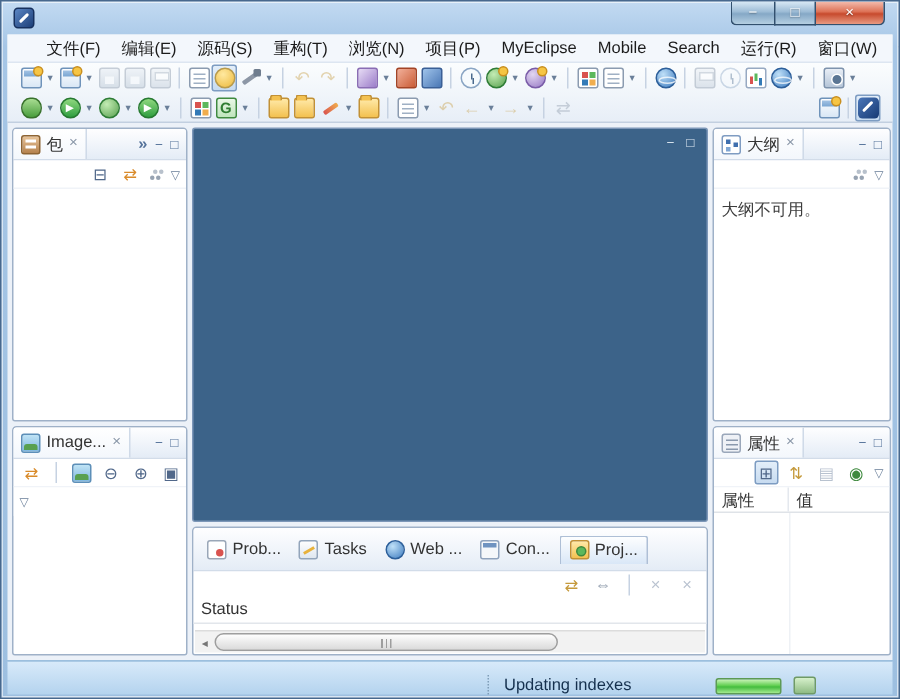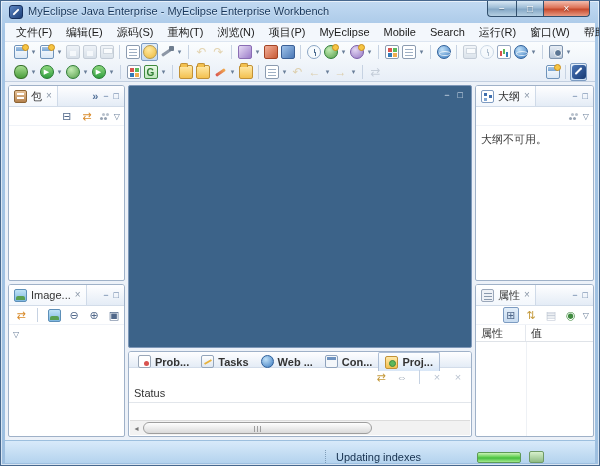--- a/index.html
+++ b/index.html
@@ -18,21 +18,21 @@
   .wbtn{height:16px;border:1px solid #32506e;border-top:none;display:flex;align-items:center;justify-content:center;
     color:#fff;font-size:10px;line-height:1;background:linear-gradient(#d9e9f5,#9dbcd6 45%,#85a8c6 55%,#b5cfe2);
     text-shadow:0 1px 1px rgba(0,0,0,.4);}
   .wbtn.min{width:29px;border-radius:0 0 0 4px;border-right:none;}
   .wbtn.max{width:28px;}
   .wbtn.close{width:46px;border-left:none;border-radius:0 0 4px 0;
     background:linear-gradient(#f3bdae,#dd7257 45%,#c74a2d 55%,#e89a82);}
   
   .client{position:absolute;left:4px;right:4px;top:22px;height:417px;background:#ecf1f8;}
   .menubar{position:absolute;left:4px;right:4px;top:22px;height:19px;background:#f3f7fc;
-    border-bottom:1px solid #dde6f1;display:flex;align-items:center;padding-left:4px;}
+    border-bottom:1px solid #dde6f1;display:flex;align-items:center;padding-left:19px;}
   .mitem{padding:2px 7px;color:#1c1c1c;white-space:nowrap;}
   
   .toolbars{position:absolute;left:4px;right:4px;top:41px;height:40px;
     background:linear-gradient(#fbfdfe,#e7eef7);border-bottom:1px solid #c2cfe0;}
   .trow{display:flex;align-items:center;height:20px;padding-left:7px;}
   .sep{width:1px;height:14px;background:#c6d2e2;margin:0 4px;flex:none;}
   .tbtn{height:18px;min-width:17px;display:flex;align-items:center;justify-content:center;flex:none;position:relative;color:#44586f;}
   .dd{font-size:7px;color:#6a7f99;width:9px;text-align:center;flex:none;}
   .glyph{font-size:12px;line-height:1;}
   .dis{opacity:.4;}
@@ -117,21 +117,21 @@
   .ti-con{border:1px solid #8fa3bd;background:#f4f7fa;}
   .ti-con::before{content:"";position:absolute;left:1px;right:1px;top:1px;height:3px;background:#6f93c0;}
   .ti-serv{border:1px solid #93a5bb;background:#eef2f7;}
   .ti-serv::after{content:"";position:absolute;left:2px;top:2px;width:7px;height:7px;border:1px solid #7a6aa8;border-radius:50%;}
   .ti-proj{border:1px solid #c29136;background:linear-gradient(#ffe9a8,#f3c150);}
   .ti-proj::after{content:"";position:absolute;right:1px;bottom:1px;width:5px;height:5px;border-radius:50%;background:#5cb85c;border:1px solid #3f8a3f;}
   
   .editor{position:absolute;left:127px;top:84px;width:344px;height:263px;background:#3c6389;border:1px solid #7d97b8;border-radius:2px;}
   .editor .emm{position:absolute;top:4px;right:8px;display:flex;gap:8px;color:#dce6f0;font-size:9px;}
   
-  .btabs{height:16px;background:linear-gradient(#fefeff,#e4ecf6);border-bottom:1px solid #d2dce9;display:flex;align-items:flex-start;padding-left:3px;font-weight:bold;}
+  .btabs{height:29px;background:linear-gradient(#fefeff,#e4ecf6);border-bottom:1px solid #d2dce9;display:flex;align-items:center;padding-left:3px;}
   .btab{height:19px;display:flex;align-items:center;padding:0 6px;gap:4px;color:#333;white-space:nowrap;}
   .btab.act{background:linear-gradient(#fdfeff,#d9e7f7);border:1px solid #aebfd6;border-bottom:none;border-radius:2px 2px 0 0;}
   .btoolbar{height:18px;display:flex;align-items:center;justify-content:flex-end;background:#fff;padding:0 5px;gap:5px;}
   .thead{display:flex;height:17px;border-bottom:1px solid #e2e6eb;background:#fff;color:#333;}
   .th{padding:1px 5px;}
   .hsb{position:absolute;left:1px;right:1px;bottom:1px;height:15px;background:#f2f2f2;border-top:1px solid #dcdcdc;display:flex;align-items:center;}
   .hsb .arr{width:13px;text-align:center;color:#777;font-size:8px;}
   .hsb .track{flex:1;height:13px;position:relative;}
   .hsb .thumb{position:absolute;left:0;top:0;width:70%;height:12px;background:linear-gradient(#fefefe,#dadada);
     border:1px solid #9e9e9e;border-radius:6px;}
@@ -160,21 +160,20 @@
   .p-props{left:474px;top:283px;width:119px;height:153px;}
   .g-grey{color:#8a97a8;} .g-gold{color:#c59a3c;} .g-orange{color:#d98b2b;}
 </style>
 </head>
 <body>
 
 <div class="window">
 
   <div class="titlebar">
     <span class="app-icon"></span>
-    <span class="title-text">MyEclipse Java Enterprise - MyEclipse Enterprise Workbench</span>
     <div class="winbtns">
       <div class="wbtn min">−</div>
       <div class="wbtn max">□</div>
       <div class="wbtn close">×</div>
     </div>
   </div>
 
   <div class="client"></div>
 
   <div class="menubar">

